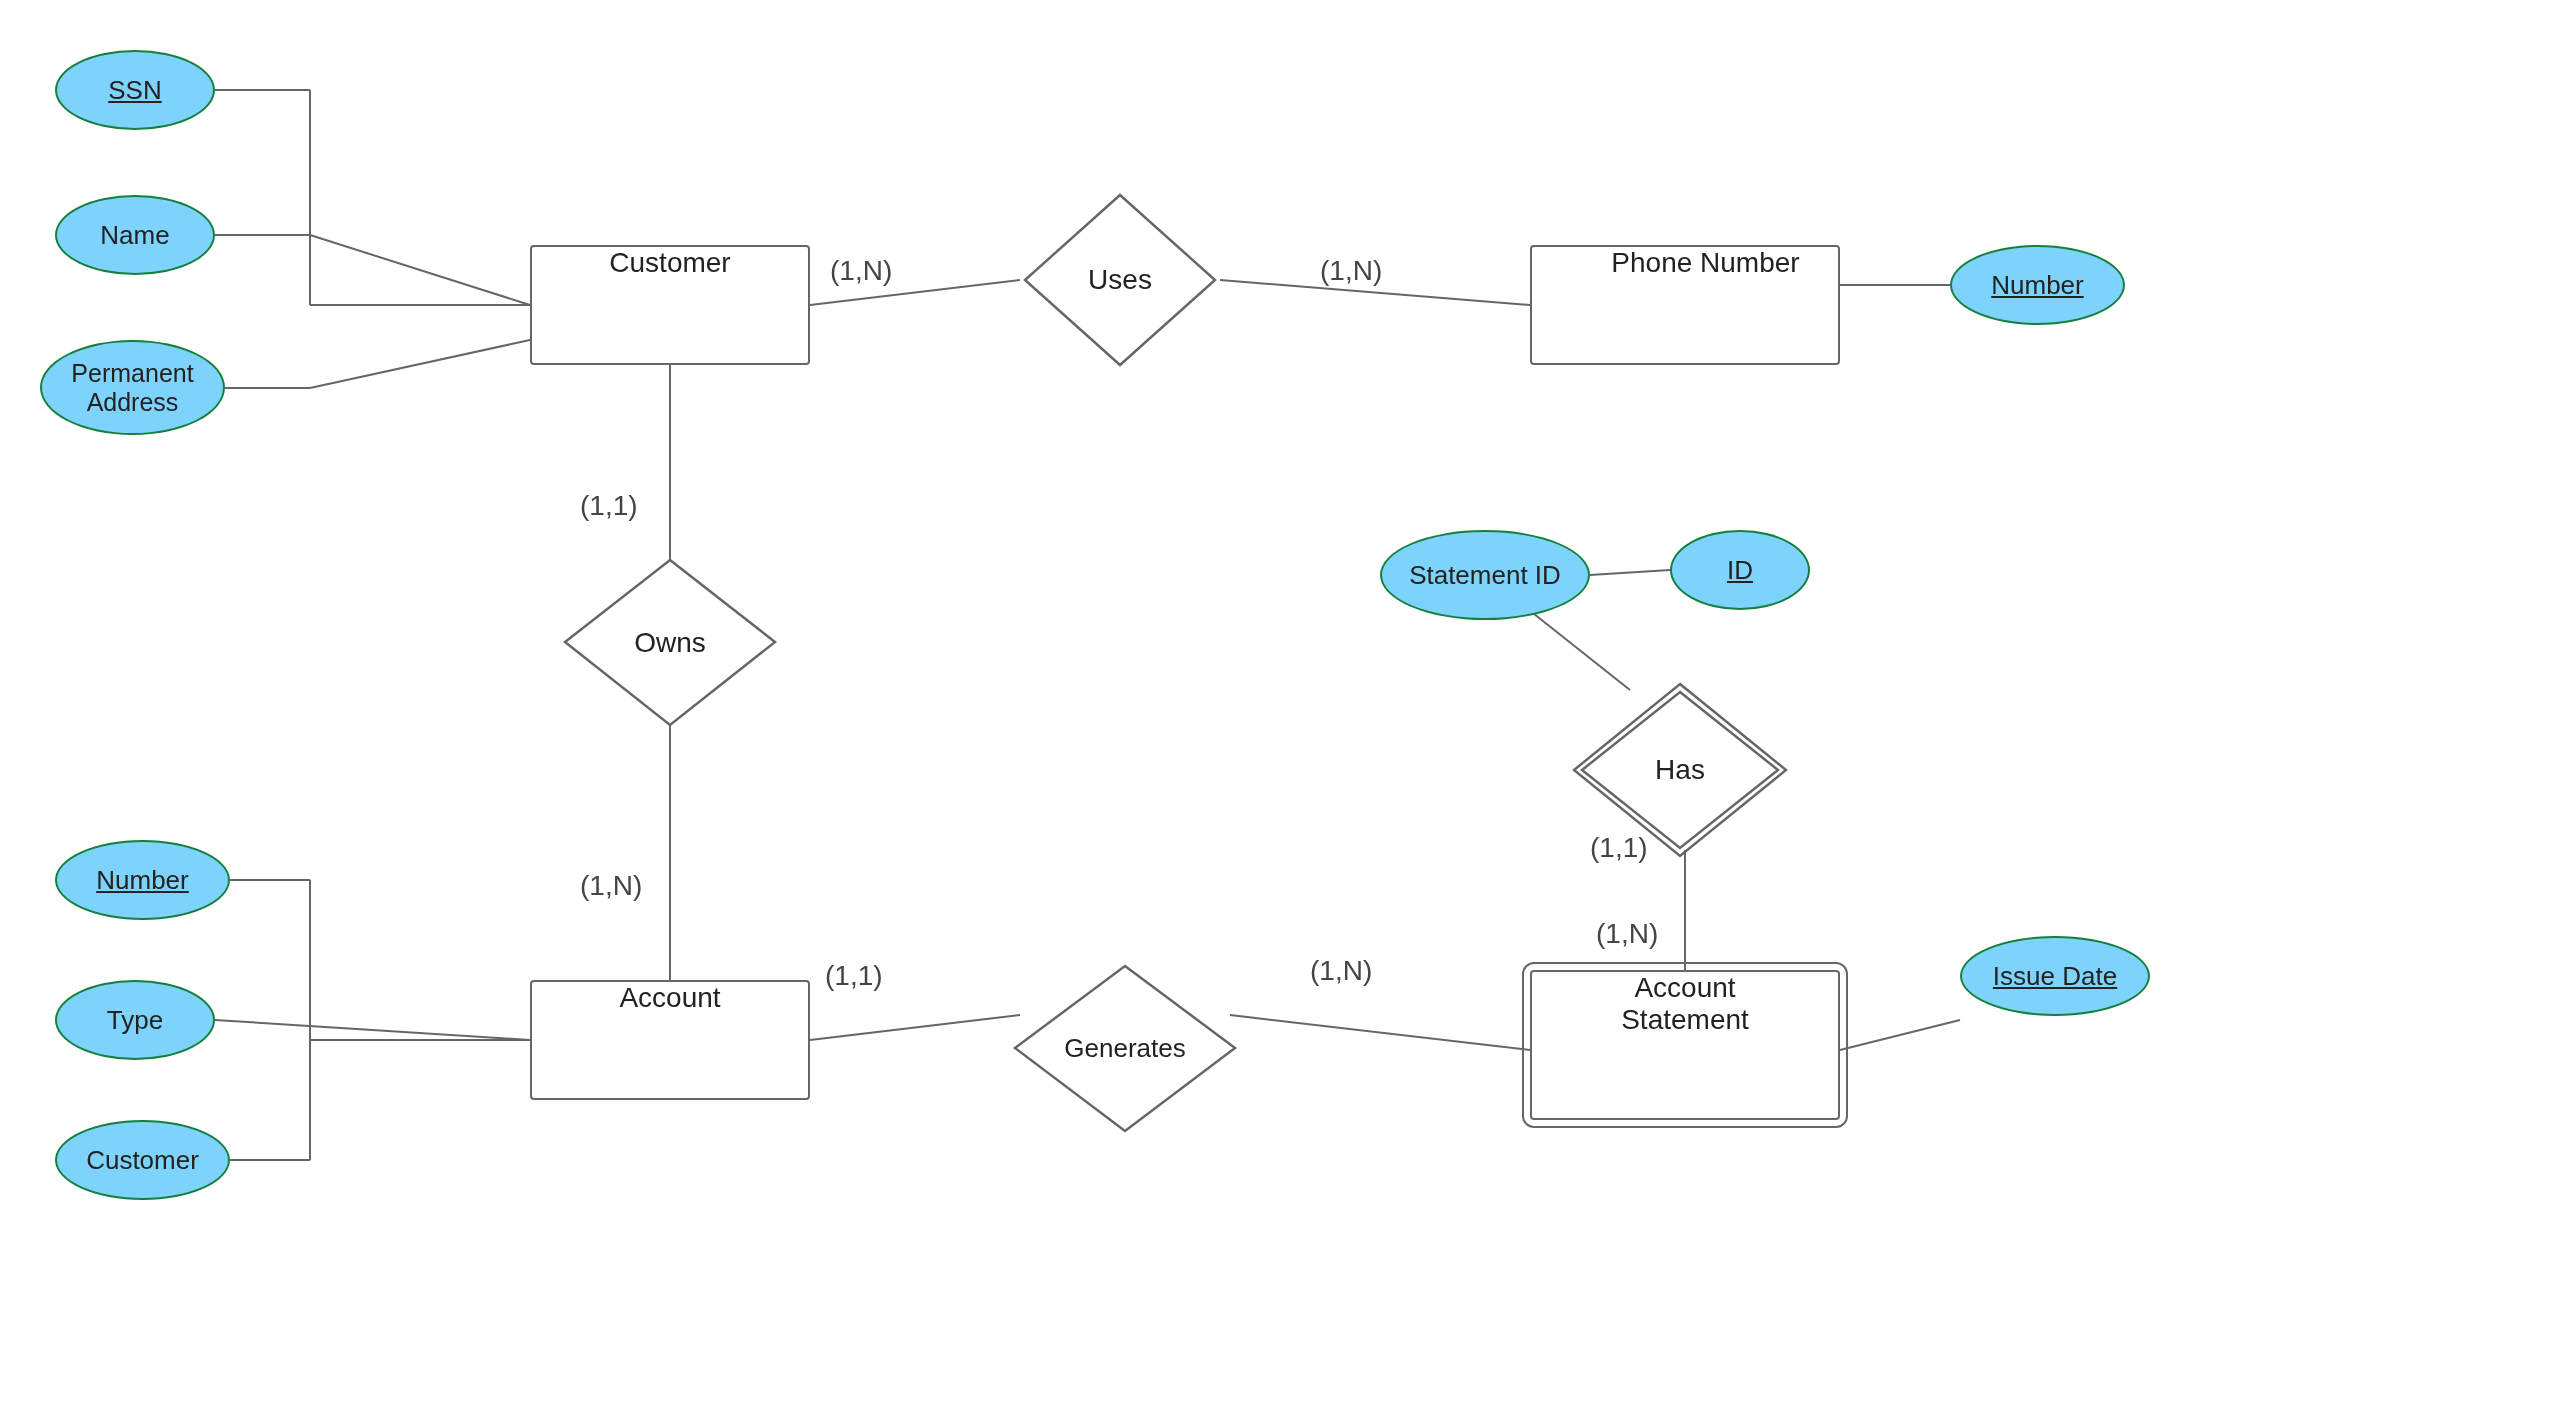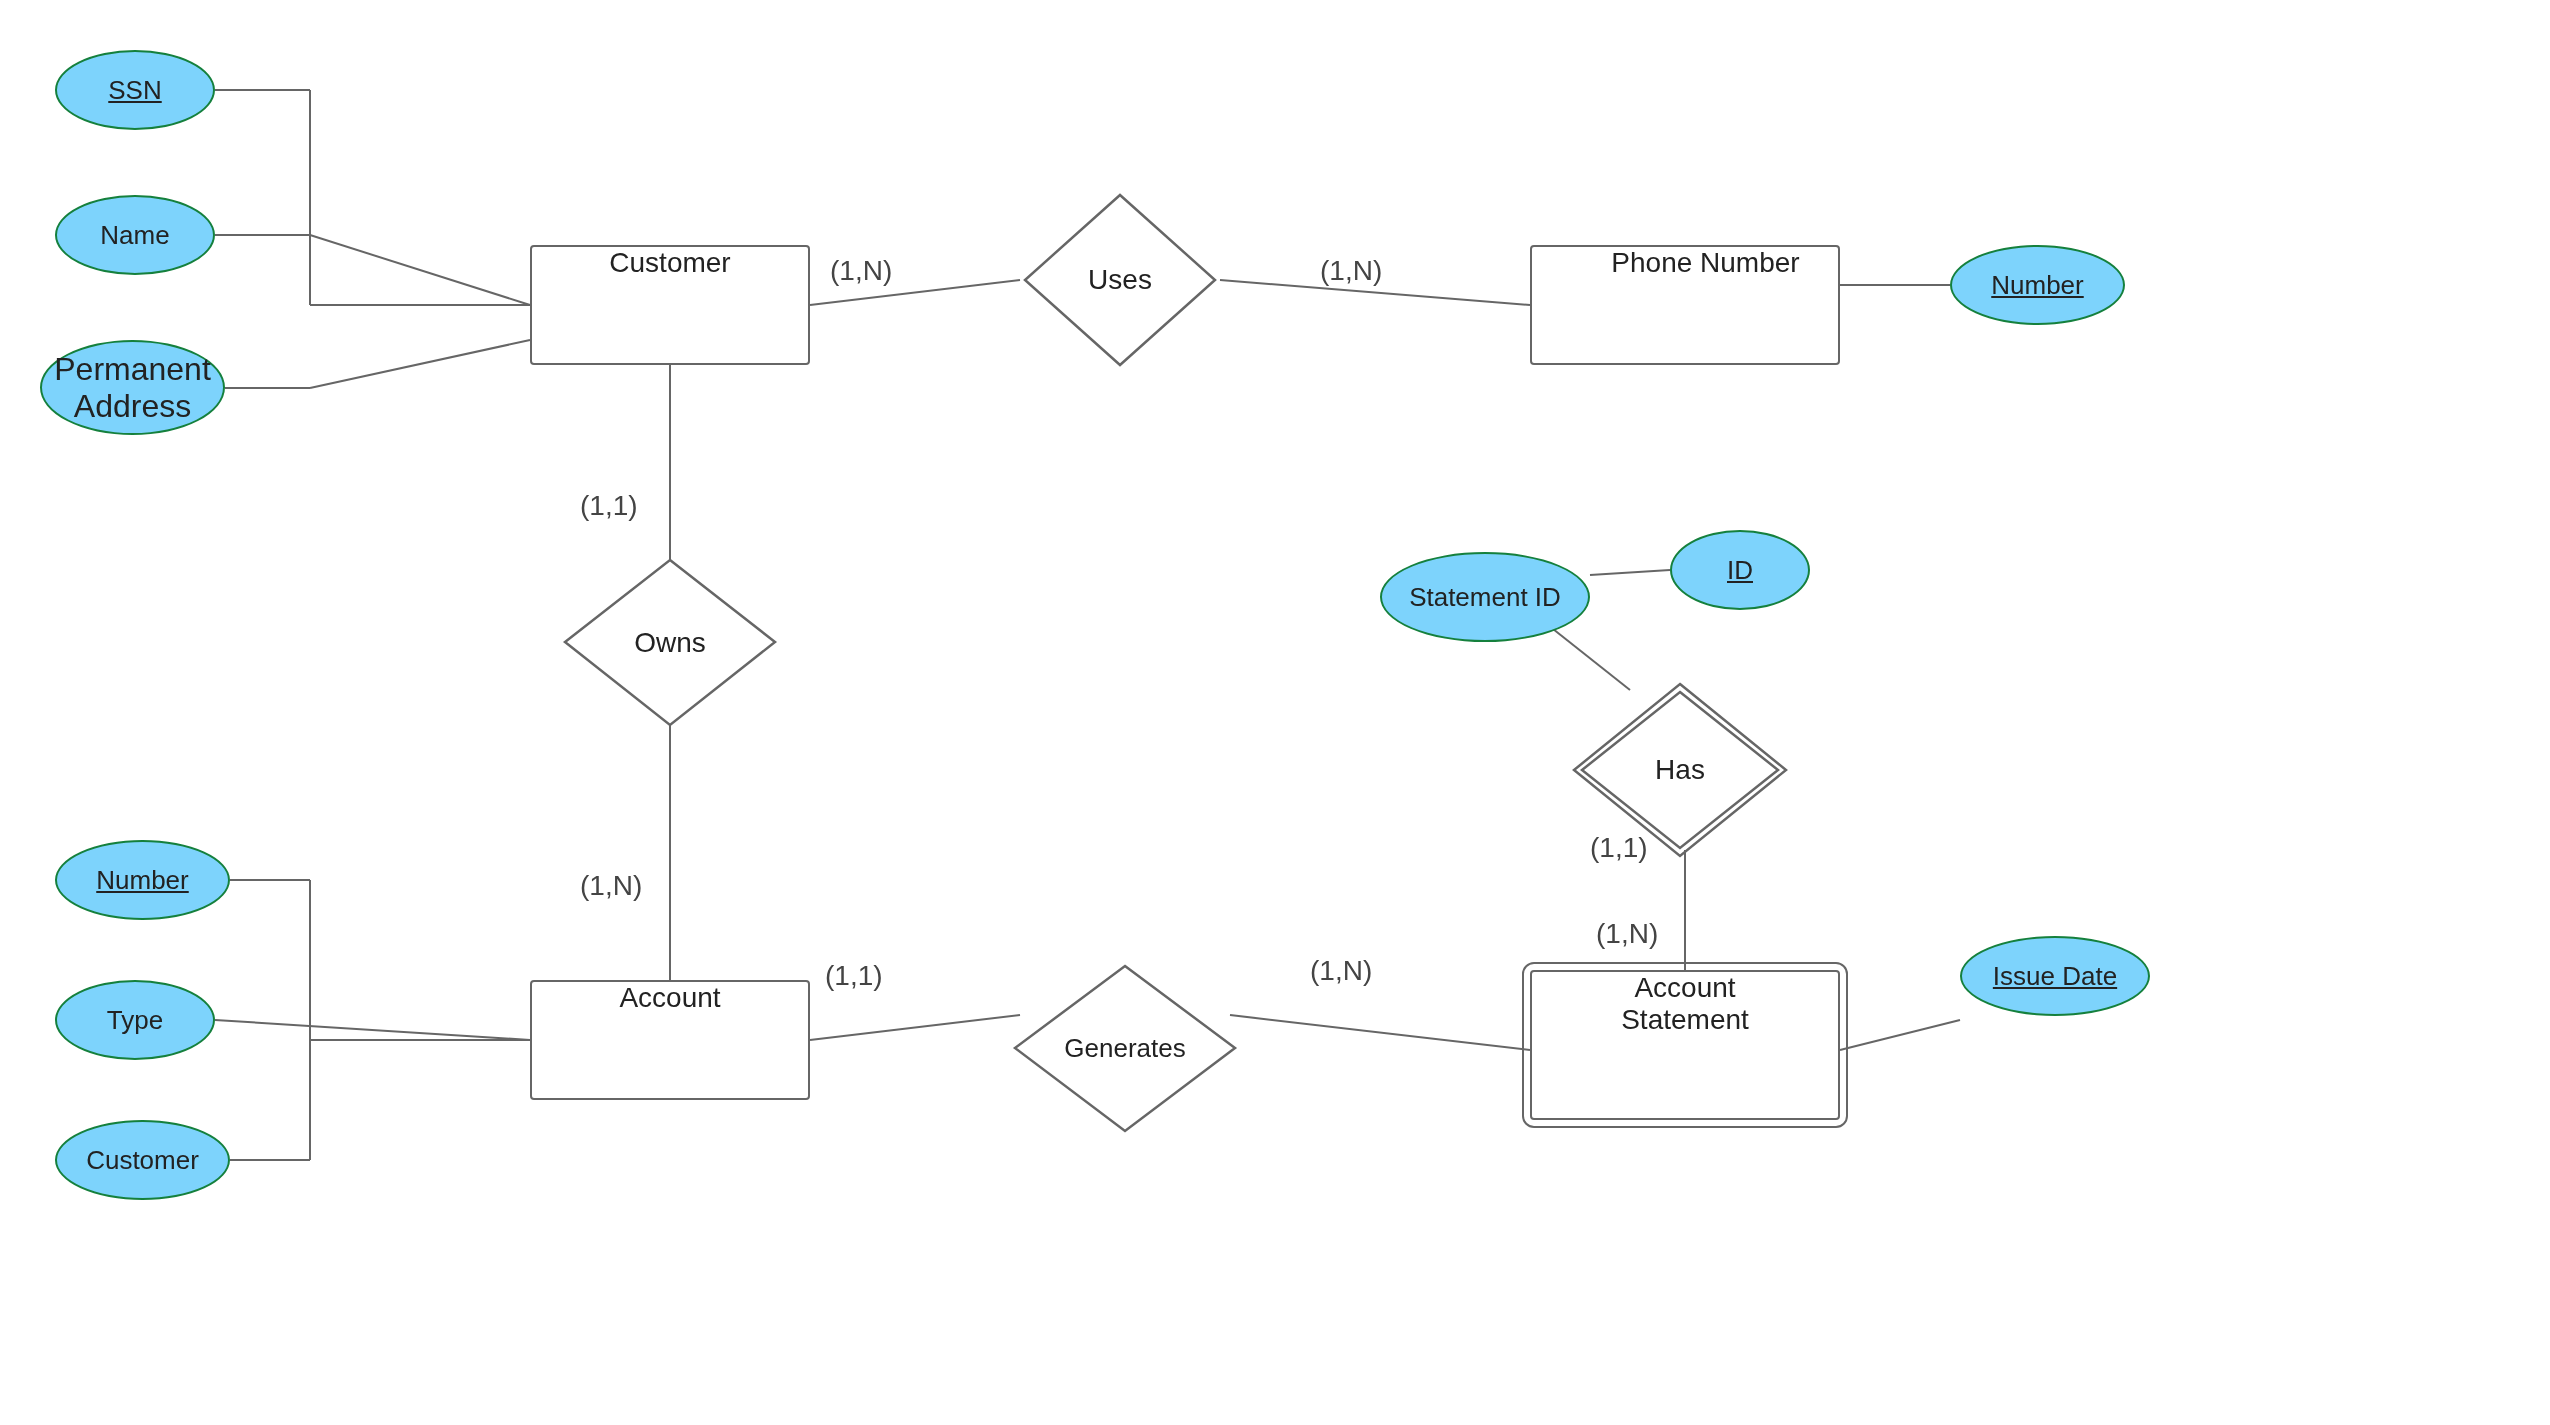--- a/index.html
+++ b/index.html
@@ -132,40 +132,40 @@
 
   <div class="attribute key-attr" style="left:55px;top:50px;width:160px;height:80px;">
     <span>SSN</span>
   </div>
 
   <div class="attribute" style="left:55px;top:195px;width:160px;height:80px;">
     <span>Name</span>
   </div>
 
   <div class="attribute" style="left:40px;top:340px;width:185px;height:95px;">
-    <span style="font-size:32px;">Permanent<br>Address</span>
+    <span style="font-size:25px;">Permanent<br>Address</span>
   </div>
 
   <div class="attribute key-attr" style="left:1950px;top:245px;width:175px;height:80px;">
     <span>Number</span>
   </div>
 
   <div class="attribute key-attr" style="left:55px;top:840px;width:175px;height:80px;">
     <span>Number</span>
   </div>
 
   <div class="attribute" style="left:55px;top:980px;width:160px;height:80px;">
     <span>Type</span>
   </div>
 
   <div class="attribute" style="left:55px;top:1120px;width:175px;height:80px;">
     <span>Customer</span>
   </div>
 
-  <div class="attribute" style="left:1380px;top:552px;width:210px;height:90px;">
+  <div class="attribute" style="left:1380px;top:530px;width:210px;height:90px;">
     <span>Statement ID</span>
   </div>
 
   <div class="attribute key-attr" style="left:1670px;top:530px;width:140px;height:80px;">
     <span>ID</span>
   </div>
 
   <div class="attribute key-attr" style="left:1960px;top:936px;width:190px;height:80px;">
     <span>Issue Date</span>
   </div>

